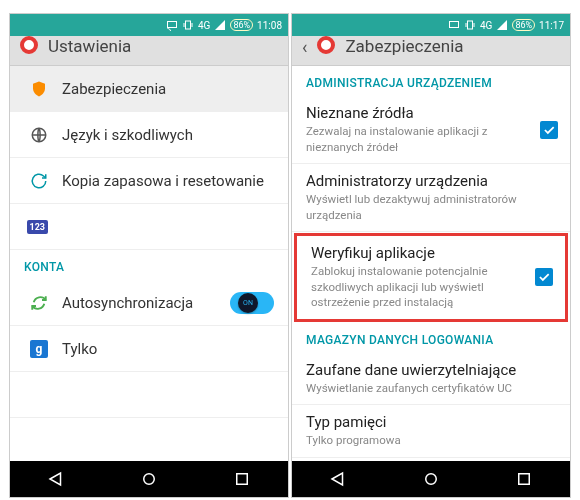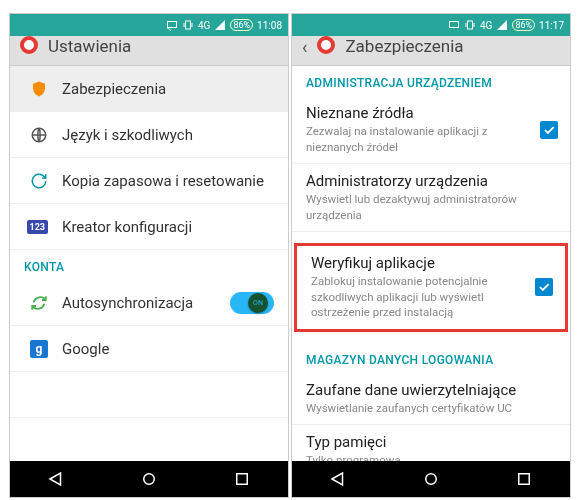--- a/index.html
+++ b/index.html
@@ -80,34 +80,34 @@
   .item .title { font-size:15px; color:#333; }
   .item2 { padding: 8px 14px; border-bottom:1px solid #eee; position:relative; }
   .item2 .title { font-size:15px; color:#222; }
   .item2 .sub { font-size:11.5px; color:#888; line-height:1.35; margin-top:2px; padding-right:30px; }
   .toggle {
     width:44px; height:22px; border-radius:11px;
     background:#29b6f6; position:relative;
     display:flex; align-items:center; margin-left:auto;
   }
   .toggle .knob {
-    width:20px; height:20px; border-radius:50%; background:#14532d;
-    position:absolute; right:6px; box-shadow:0 1px 2px rgba(0,0,0,.3);
+    width:20px; height:20px; border-radius:50%; background:#0f172a;
+    position:absolute; right:16px; box-shadow:0 1px 2px rgba(0,0,0,.3);
     display:flex; align-items:center; justify-content:center;
     font-size:7px; color:#29b6f6;
   }
   .checkbox {
     width:18px; height:18px; border-radius:2px;
     background:#0288d1; position:absolute;
     right:12px; top:50%; transform:translateY(-50%);
     display:flex; align-items:center; justify-content:center;
   }
   .checkbox svg { width:14px; height:14px; }
   .highlight-box {
-    border:3px solid #e53935; margin:11px 2px;
+    border:3px solid #e53935; margin:1px 2px;
   }
   .navbar {
     height:36px; background:#000; display:flex;
     justify-content:space-around; align-items:center;
   }
   .navbar .nbtn { width:22px; height:22px; display:flex; align-items:center; justify-content:center; }
 </style>
 </head>
 <body>
 
@@ -171,21 +171,20 @@
               <path d="M21 3v5h-5"></path>
             </svg>
         </div>
         <div class="title">Kopia zapasowa i resetowanie</div>
       </div>
 
       <div class="item">
         <div class="icon">
           <div style="background:#3949ab;color:#fff;font-size:9px;font-weight:bold;padding:2px 3px;border-radius:2px;">123</div>
         </div>
-        <div class="title">Kreator konfiguracji</div>
       </div>
 
       <div class="section-head">KONTA</div>
 
       <div class="item">
         <div class="icon">
           <svg width="18" height="18" viewBox="0 0 24 24" fill="none" stroke="#4caf50" stroke-width="2.5">
               <path d="M21 8a9 9 0 00-16 3"></path>
               <path d="M3 16a9 9 0 0016-3"></path>
               <path d="M21 3v5h-5M3 21v-5h5"></path>
@@ -194,21 +193,21 @@
         <div class="title">Autosynchronizacja</div>
         <div class="toggle">
           <div class="knob">ON</div>
         </div>
       </div>
 
       <div class="item">
         <div class="icon">
           <div style="width:18px;height:18px;background:#1976d2;color:#fff;font-size:12px;font-weight:bold;display:flex;align-items:center;justify-content:center;border-radius:2px;">g</div>
         </div>
-        <div class="title">Google</div>
+        <div class="title">Tylko</div>
       </div>
 
       <div class="item">
         
         
       </div>
 
     </div>
 
     <div class="navbar">

